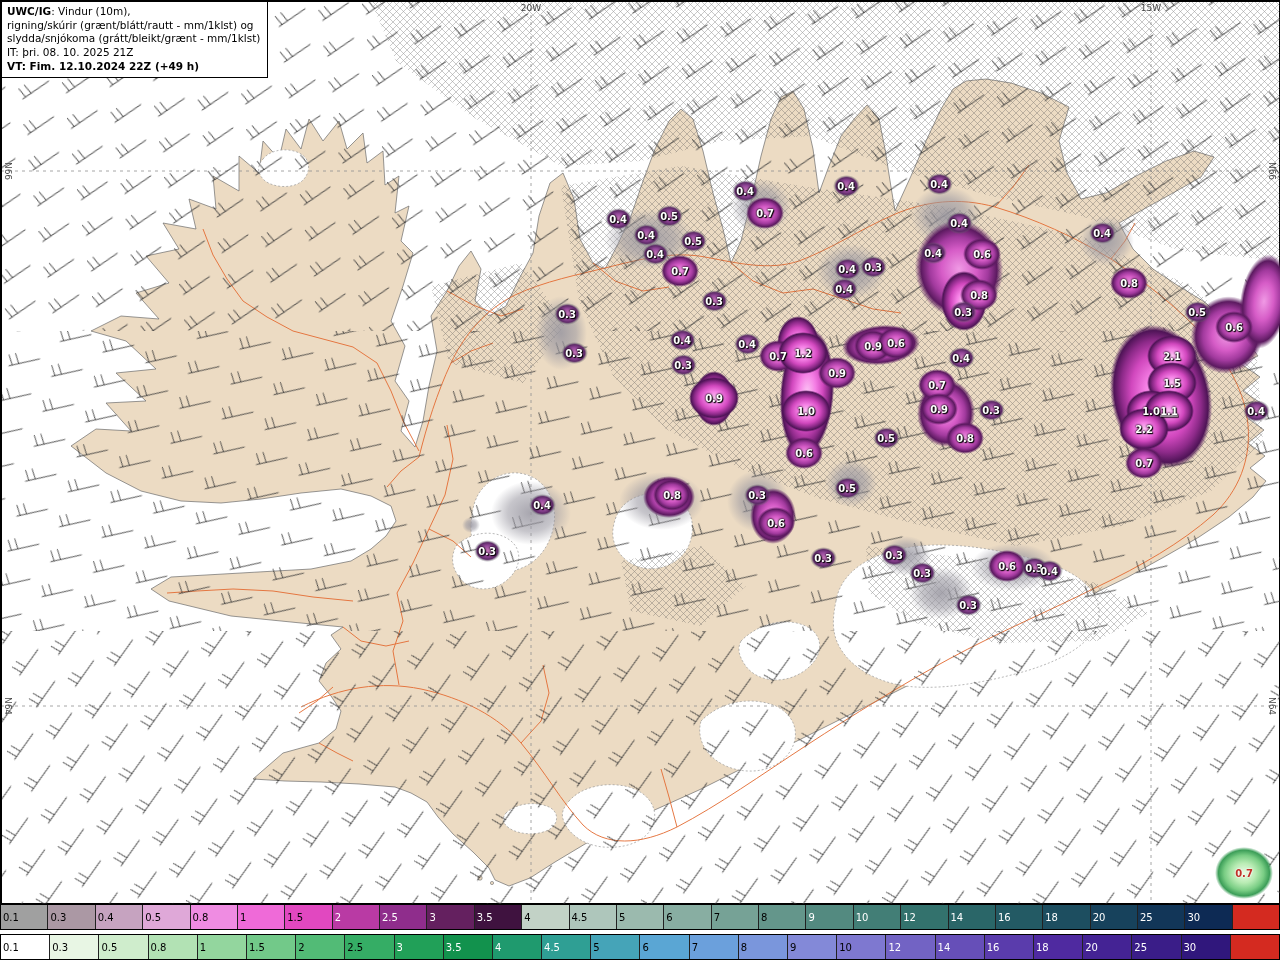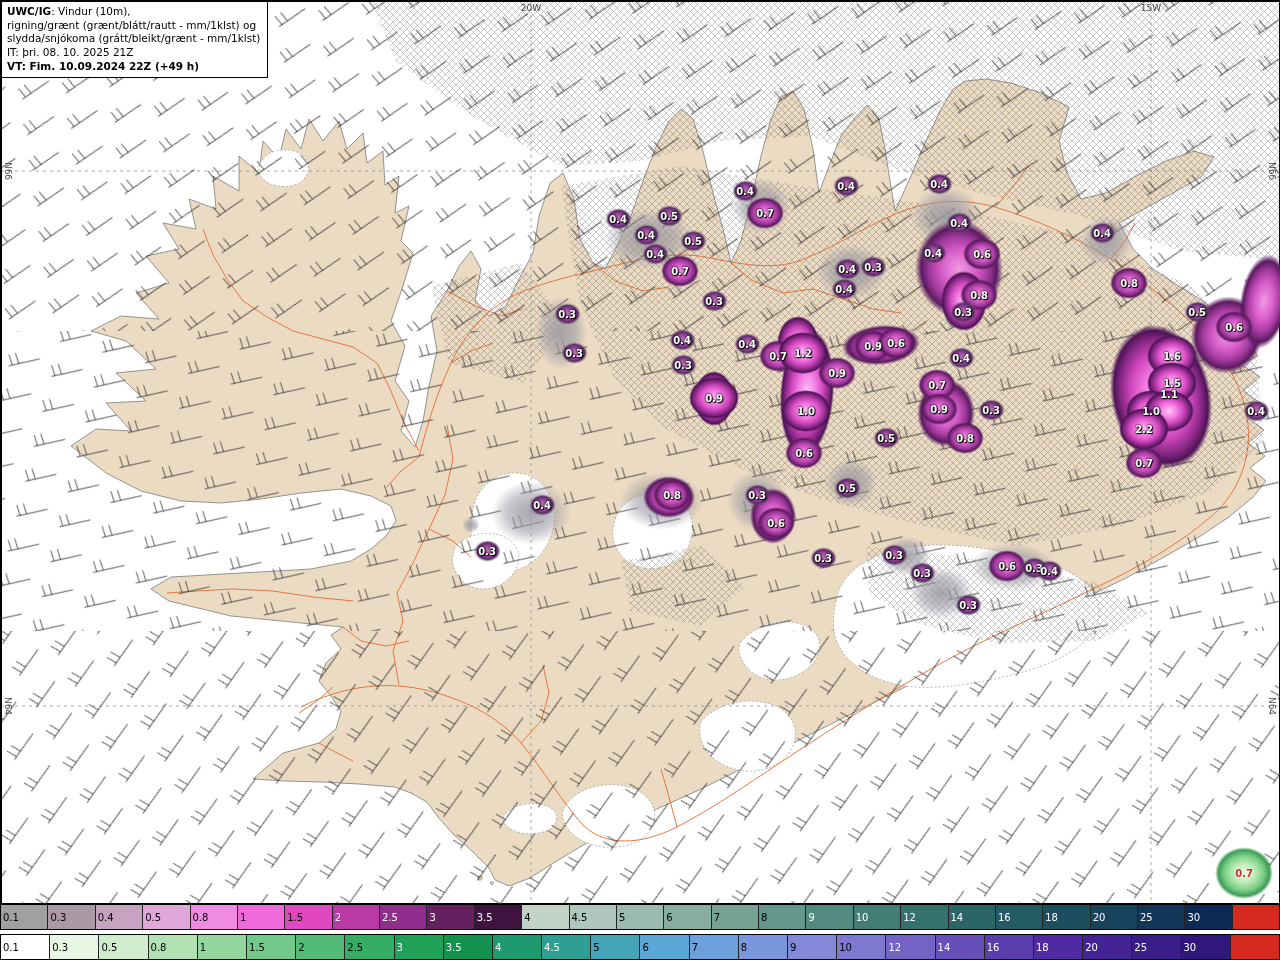--- a/index.html
+++ b/index.html
@@ -208,27 +208,27 @@
         <span class="blob-label" style="left: 962px; top: 311px;">0.3</span>
         <div class="blob blob-low" style="left: 1087.5px; top: 221px; width: 27px; height: 22px;"></div>
         <span class="blob-label" style="left: 1101px; top: 232px;">0.4</span>
         <div class="blob blob-med" style="left: 1109px; top: 266px; width: 38px; height: 32px;"></div>
         <span class="blob-label" style="left: 1128px; top: 282px;">0.8</span>
         <div class="blob blob-low" style="left: 1182.5px; top: 300px; width: 27px; height: 22px;"></div>
         <span class="blob-label" style="left: 1196px; top: 311px;">0.5</span>
         <div class="blob blob-med" style="left: 1214px; top: 310px; width: 38px; height: 32px;"></div>
         <span class="blob-label" style="left: 1233px; top: 326px;">0.6</span>
         <div class="blob blob-high" style="left: 1146px; top: 334px; width: 50px; height: 42px;"></div>
-        <span class="blob-label" style="left: 1171px; top: 355px;">1.6</span>
+        <span class="blob-label" style="left: 1171px; top: 355px;">2.1</span>
         <div class="blob blob-high" style="left: 1146px; top: 361px; width: 50px; height: 42px;"></div>
         <span class="blob-label" style="left: 1171px; top: 382px;">1.5</span>
         <div class="blob blob-high" style="left: 1125px; top: 389px; width: 50px; height: 42px;"></div>
         <span class="blob-label" style="left: 1150px; top: 410px;">1.0</span>
         <div class="blob blob-high" style="left: 1143px; top: 389px; width: 50px; height: 42px;"></div>
-        <span class="blob-label" style="left: 1168px; top: 393px;">1.1</span>
+        <span class="blob-label" style="left: 1168px; top: 410px; text-decoration: underline;">1.1</span>
         <div class="blob blob-high" style="left: 1118px; top: 407px; width: 50px; height: 42px;"></div>
         <span class="blob-label" style="left: 1143px; top: 428px;">2.2</span>
         <div class="blob blob-med" style="left: 1124px; top: 446px; width: 38px; height: 32px;"></div>
         <span class="blob-label" style="left: 1143px; top: 462px;">0.7</span>
         <div class="blob blob-low" style="left: 1241.5px; top: 399px; width: 27px; height: 22px;"></div>
         <span class="blob-label" style="left: 1255px; top: 410px;">0.4</span>
         <div class="blob blob-low" style="left: 552.5px; top: 302px; width: 27px; height: 22px;"></div>
         <span class="blob-label" style="left: 566px; top: 313px;">0.3</span>
         <div class="blob blob-low" style="left: 559.5px; top: 341px; width: 27px; height: 22px;"></div>
         <span class="blob-label" style="left: 573px; top: 352px;">0.3</span>
@@ -300,24 +300,24 @@
         <span class="meridian-label" style="left: 530px;">20W</span>
         <span class="meridian-label" style="left: 1150px;">15W</span>
         <span class="parallel-label" style="top: 170px; left: 2px;">N66</span>
         <span class="parallel-label" style="top: 170px; right: 2px;">N66</span>
         <span class="parallel-label" style="top: 705px; left: 2px;">N64</span>
         <span class="parallel-label" style="top: 705px; right: 2px;">N64</span>
       </div>
 
     <div class="title-box">
       <div class="t-line"><b>UWC/IG</b><span>: Vindur (10m),</span></div>
-      <div class="t-line">rigning/grænt (grænt/blátt/rautt - mm/1klst) og</div>
+      <div class="t-line">rigning/skúrir (grænt/blátt/rautt - mm/1klst) og</div>
       <div class="t-line">slydda/snjókoma (grátt/bleikt/grænt - mm/1klst)</div>
       <div class="t-line">IT: þri. 08. 10. 2025 21Z</div>
-      <div class="t-line t-bold">VT: Fim. 10.09.2024 22Z (+49 h)</div>
+      <div class="t-line t-bold">VT: Fim. 12.10.2024 22Z (+49 h)</div>
     </div>
   </div>
 
   <div id="colorbars">
     <div class="bar" id="bar-sleet">
         <div class="cell" style="background: rgb(160, 160, 160);">
           <span class="cell-label" style="color: rgb(0, 0, 0);">0.1</span>
         </div>
         <div class="cell" style="background: rgb(171, 152, 164);">
           <span class="cell-label" style="color: rgb(0, 0, 0);">0.3</span>

